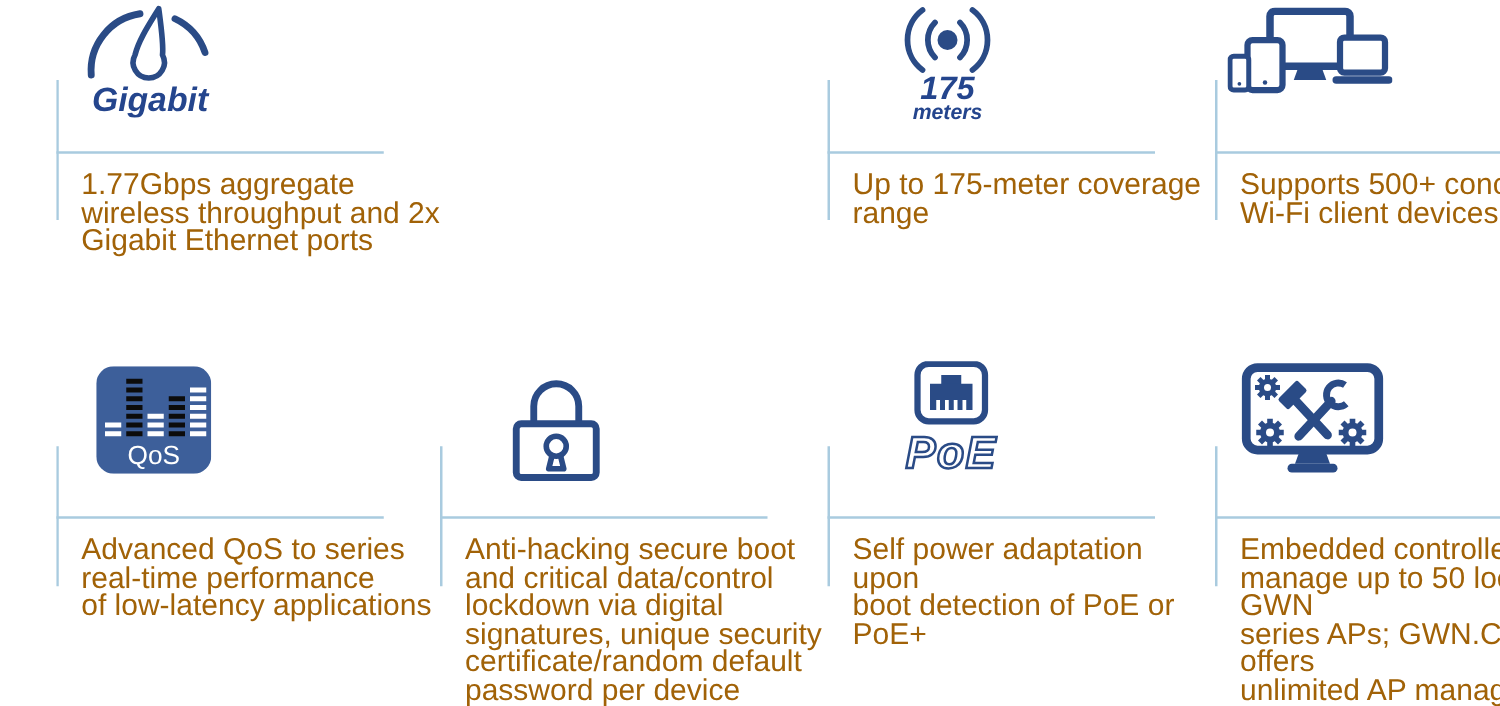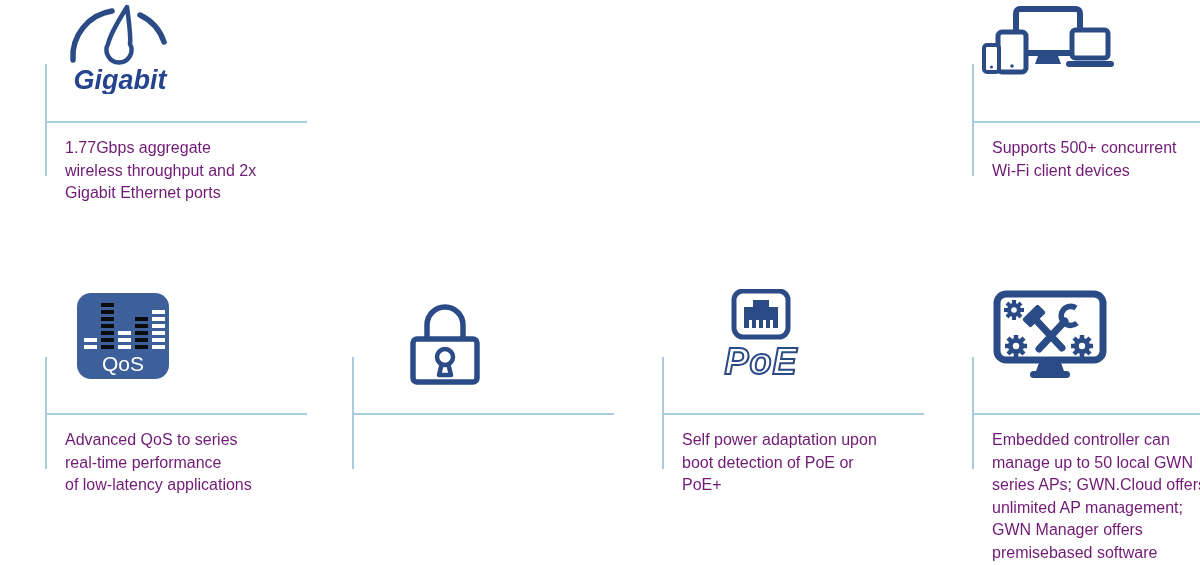--- a/index.html
+++ b/index.html
@@ -15,21 +15,21 @@
   .rule-h { position:absolute; left:0; width:262px; height:2px; background:#a9cbdf; }
   .r1 .rule-h { top:121px; }
   .r2 .rule-h { top:132px; }
   .c4 .rule-h { width:266px; }
   .rule-v { position:absolute; left:0; width:2px; background:#a9cbdf; }
   .r1 .rule-v { top:64px; height:112px; }
   .r2 .rule-v { top:76px; height:112px; }
 
   .desc {
     position:absolute; left:20px; width:288px;
-    color:#701a75; font-size:16px; line-height:22.5px;
+    color:#a16207; font-size:24px; line-height:22.5px;
     white-space:pre-line; letter-spacing:0;
   }
   .r1 .desc { top:137px; }
   .r2 .desc { top:148px; }
 
   .icon-svg { position:absolute; }
   .svg-gauge      { left:20px; top:2px; }
   .svg-mimo       { left:46px; top:0; }
   .svg-coverage   { left:36px; top:5px; }
   .svg-devices    { left:10px; top:6px; }
@@ -55,20 +55,35 @@
       <text x="55" y="87" text-anchor="middle" class="lbl-blue" font-size="27">Gigabit</text>
     </svg>
     <div class="rule-v"></div>
     <div class="rule-h"></div>
     <div class="desc">1.77Gbps aggregate
 wireless throughput and 2x
 Gigabit Ethernet ports</div>
   </div>
 
 
+  <div class="cell r1 c3">
+    <svg class="icon-svg svg-coverage" width="120" height="92" viewBox="0 0 120 92">
+      <circle cx="60" cy="27" r="8" fill="#2a4b86"></circle>
+      <path class="nvy" d="M50,13 A20,20 0 0 0 50,41" stroke-width="4.6" stroke-linecap="round"></path>
+      <path class="nvy" d="M40,3 A30,30 0 0 0 40,51" stroke-width="4.6" stroke-linecap="round"></path>
+      <path class="nvy" d="M70,13 A20,20 0 0 1 70,41" stroke-width="4.6" stroke-linecap="round"></path>
+      <path class="nvy" d="M80,3 A30,30 0 0 1 80,51" stroke-width="4.6" stroke-linecap="round"></path>
+      <text x="60" y="74" text-anchor="middle" class="lbl-blue" font-size="26">175</text>
+      <text x="60" y="90" text-anchor="middle" class="lbl-blue" font-size="17">meters</text>
+    </svg>
+    <div class="rule-v"></div>
+    <div class="rule-h"></div>
+    <div class="desc">Up to 175-meter coverage
+range</div>
+  </div>
 
   <div class="cell r1 c4">
     <svg class="icon-svg svg-devices" width="132" height="72" viewBox="0 0 132 72">
       <rect x="34" y="3" width="64" height="44" rx="4" fill="#ffffff" stroke="#2a4b86" stroke-width="6"></rect>
       <polygon points="57,47 75,47 79,58 53,58" fill="#2a4b86"></polygon>
       <rect x="16" y="26" width="28" height="40" rx="4" fill="#ffffff" stroke="#2a4b86" stroke-width="5"></rect>
       <circle cx="30" cy="60" r="1.8" fill="#2a4b86"></circle>
       <rect x="2" y="39" width="15" height="27" rx="3" fill="#ffffff" stroke="#2a4b86" stroke-width="4"></rect>
       <circle cx="9.5" cy="61" r="1.5" fill="#2a4b86"></circle>
       <rect x="90" y="24" width="36" height="28" rx="3.5" fill="#ffffff" stroke="#2a4b86" stroke-width="5"></rect>
@@ -128,20 +143,26 @@
 
   <div class="cell r2 c2">
     <svg class="icon-svg svg-lock" width="90" height="96" viewBox="0 0 90 96">
       <path class="nvy" d="M27,50 V36 A18,18 0 0 1 63,36 V50" stroke-width="5.5"></path>
       <rect x="13" y="50" width="64" height="43" rx="4" fill="#ffffff" stroke="#2a4b86" stroke-width="5.5"></rect>
       <circle cx="45" cy="68" r="8" class="nvy" stroke-width="4.5"></circle>
       <path class="nvy" d="M42,74 L39,86 L51,86 L48,74" stroke-width="4.5" stroke-linejoin="round"></path>
     </svg>
     <div class="rule-v"></div>
     <div class="rule-h"></div>
+    <div class="desc">Anti-hacking secure boot
+and critical data/control
+lockdown via digital
+signatures, unique security
+certificate/random default
+password per device</div>
   </div>
 
   <div class="cell r2 c3">
     <svg class="icon-svg svg-poe" width="112" height="92" viewBox="0 0 112 92">
       <rect x="28" y="2" width="54" height="46" rx="9" fill="#ffffff" stroke="#2a4b86" stroke-width="5"></rect>
       <rect x="47" y="11" width="16" height="9" fill="#2a4b86"></rect>
       <rect x="38" y="18" width="34" height="21" fill="#2a4b86"></rect>
       <g fill="#ffffff">
         <rect x="43" y="31" width="3" height="8"></rect>
           <rect x="50" y="31" width="3" height="8"></rect>

